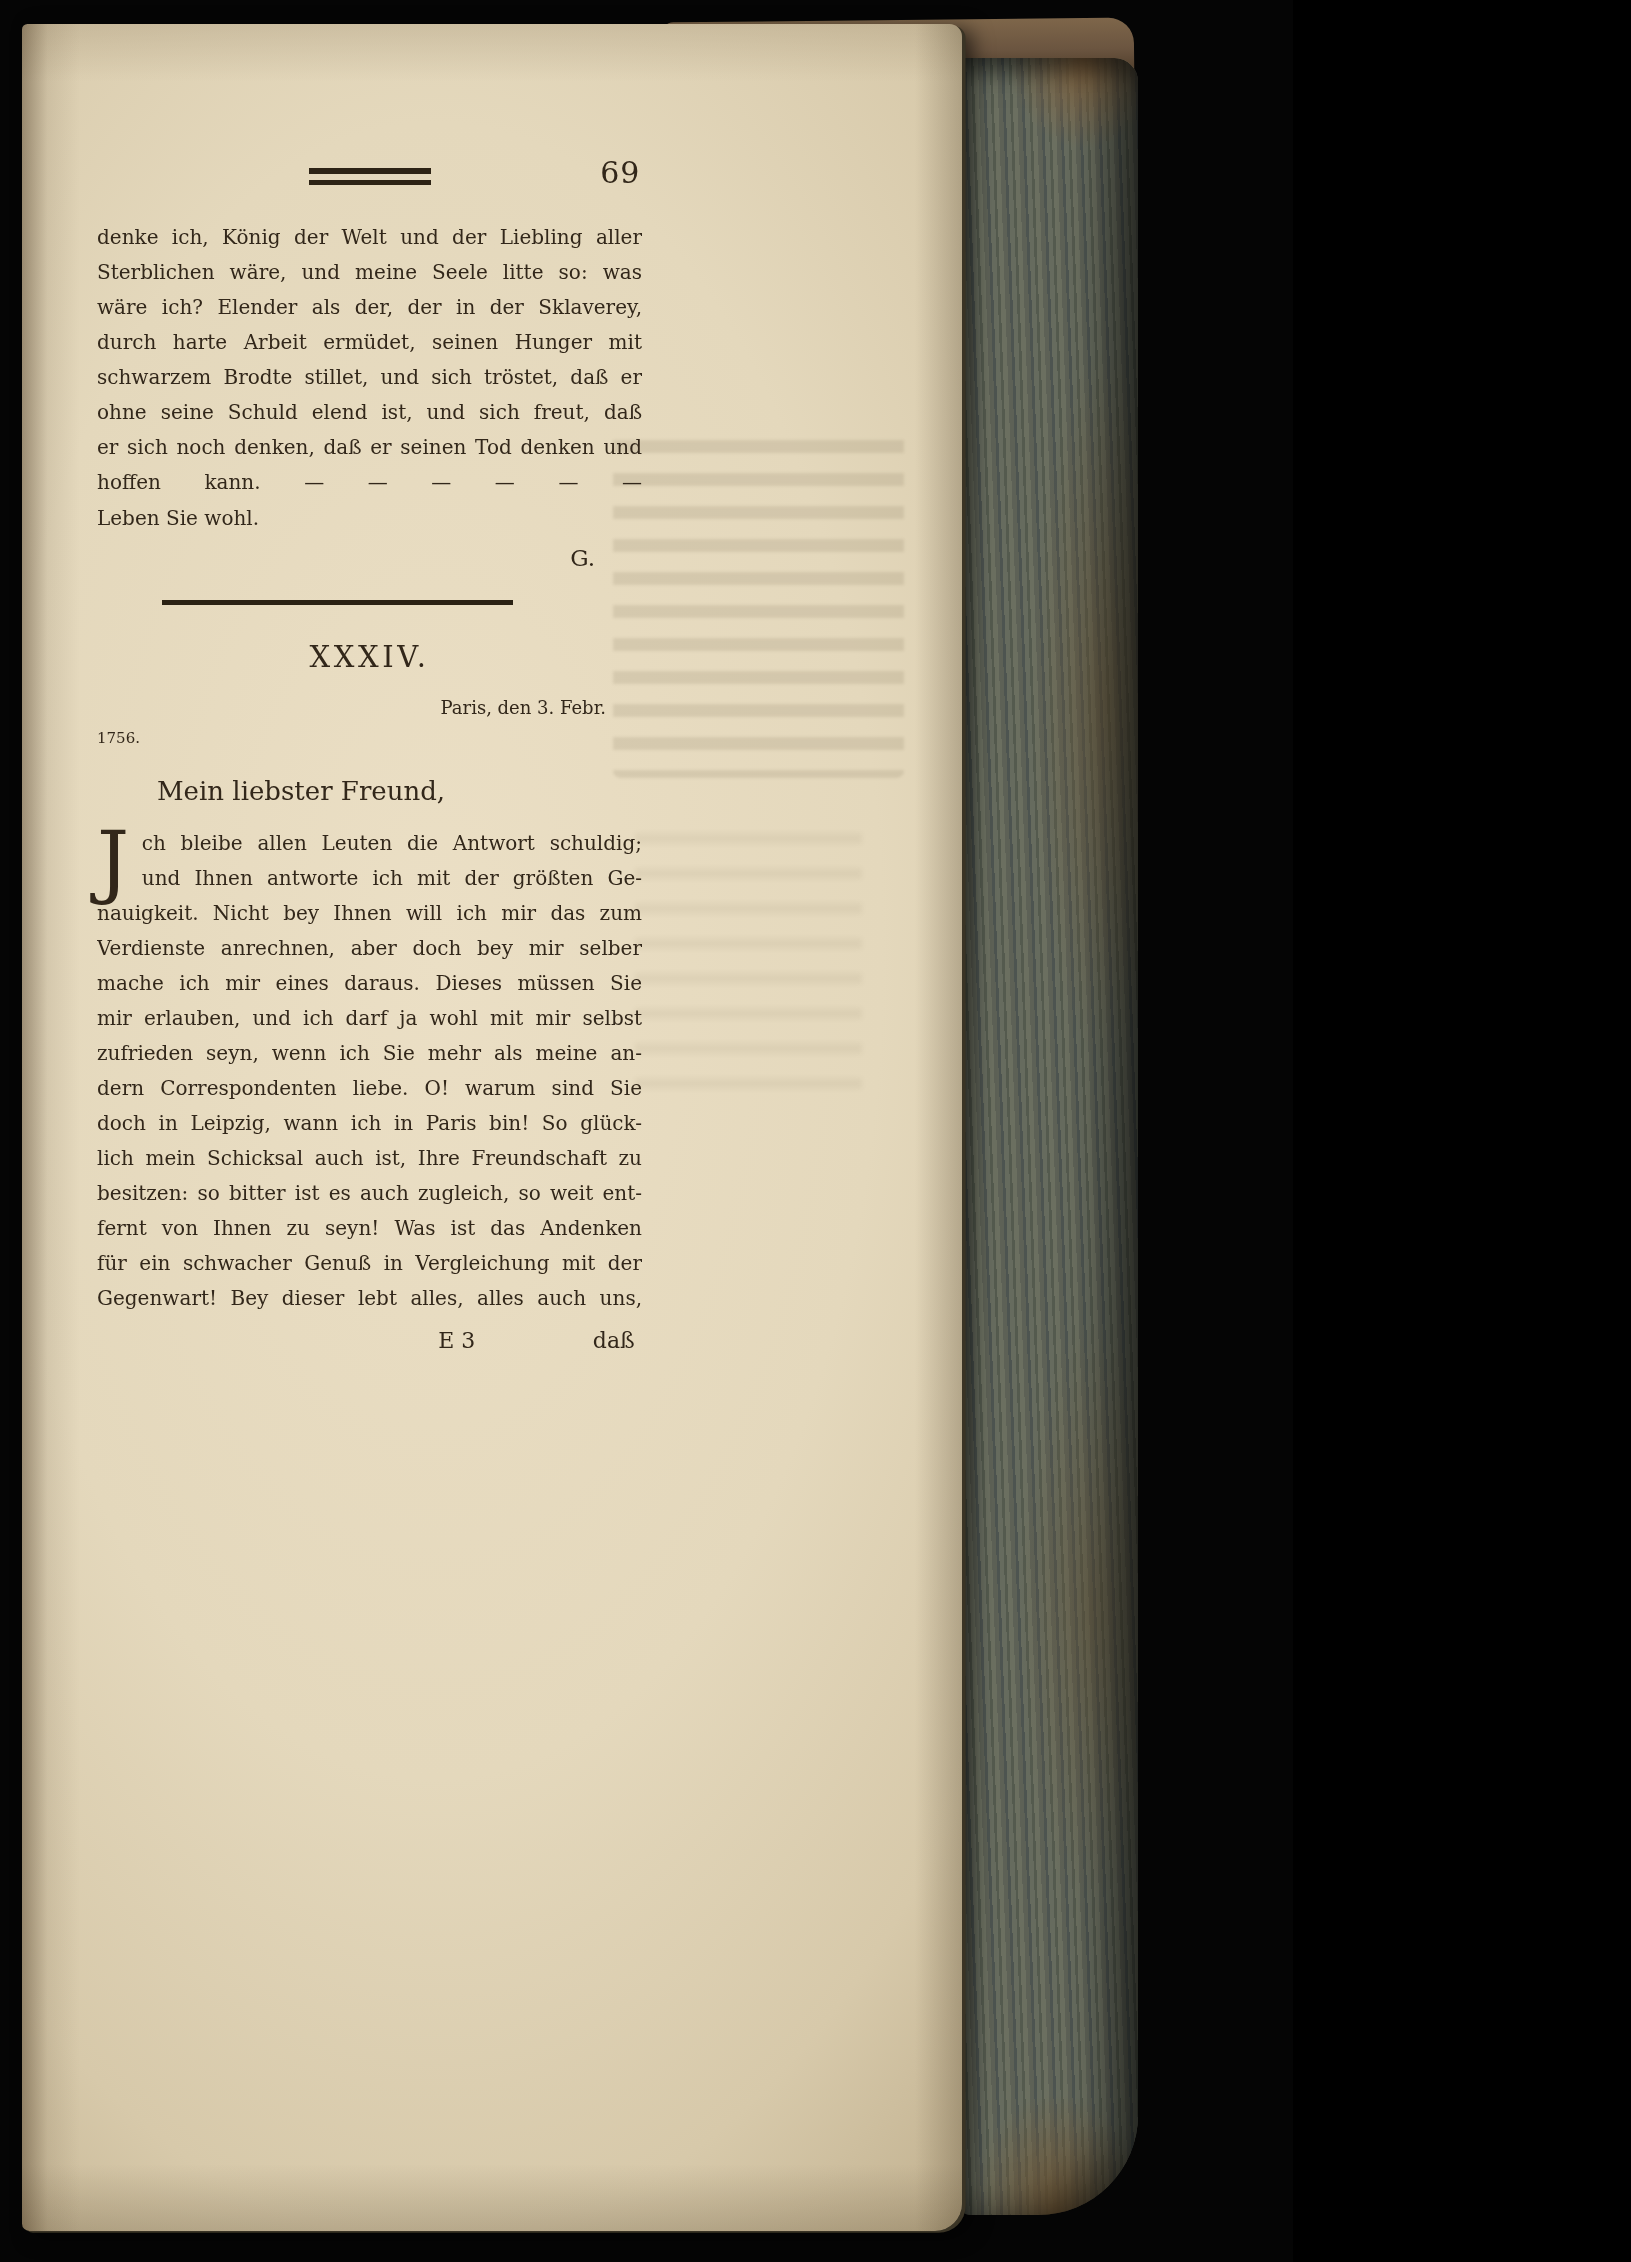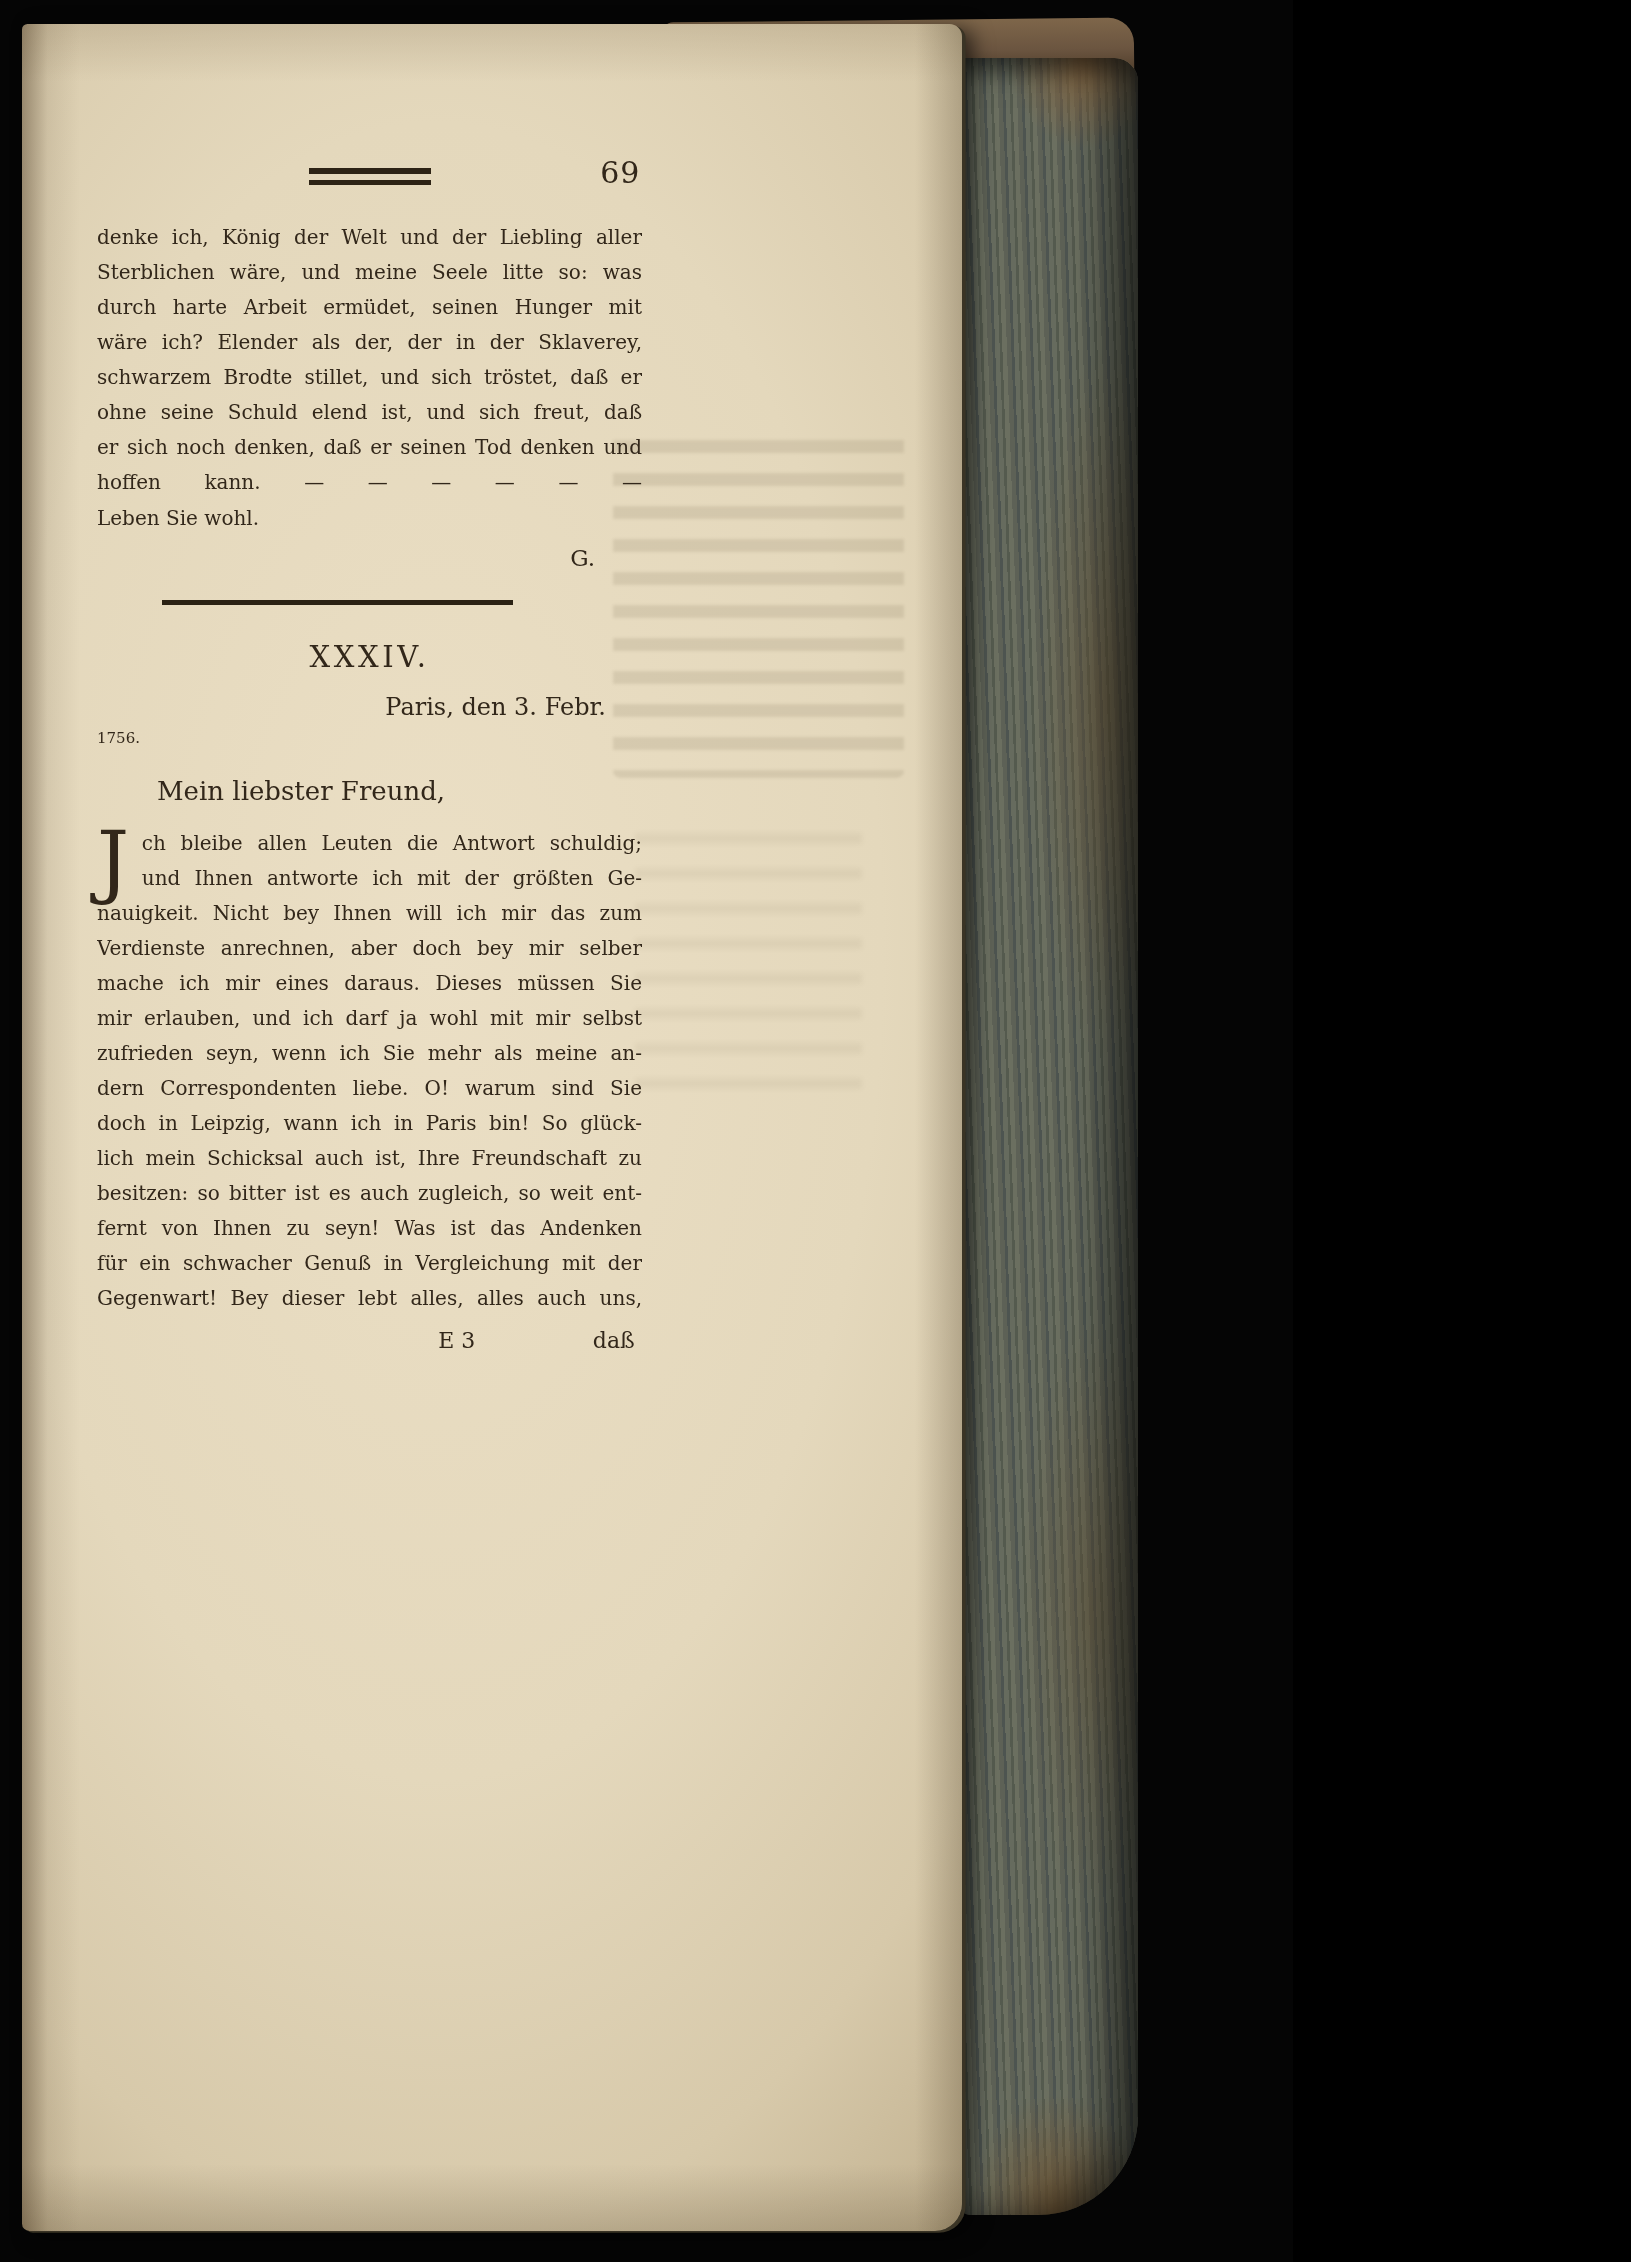--- a/index.html
+++ b/index.html
@@ -77,21 +77,21 @@
     text-align:justify; text-align-last:justify; text-justify:inter-word;
     word-spacing:0.9px;
   }
   .para1 { margin-top:12px; }
   .closing { font-size:20px; line-height:35px; margin-top:1.8px; }
   .sig-g { text-align:right; padding-right:47px; font-size:23px; margin-top:9px; }
 
   .rule { width:351px; height:4.5px; background:#2b2214; margin:29px auto 0 65px; }
 
   .heading { text-align:center; font-size:29px; letter-spacing:3.6px; margin-top:35px; }
-  .dateline { text-align:right; padding-right:36px; font-size:24px; margin-top:18px; line-height:31px; }
+  .dateline { text-align:right; padding-right:36px; font-size:18px; margin-top:18px; line-height:31px; }
   .dateline-year { text-align:left; padding-right:102px; font-size:15px; line-height:31px; }
   .salutation { font-size:26px; margin-top:22px; margin-left:60px; }
 
   .body { margin-top:20px; }
   .dropcap {
     float:left; font-size:80px; line-height:60px; padding:5.5px 12.7px 0 0;
   }
   .footer { position:relative; margin-top:7.3px; height:36px; font-size:22px; line-height:35px; }
   .sig-mark { position:absolute; left:66%; transform:translateX(-50%); }
   .catchword { position:absolute; right:7.3px; }
@@ -113,22 +113,22 @@
           <div class="ornament">
             <div class="bar1"></div>
             <div class="bar2"></div>
           </div>
           <div class="page-num">69</div>
         </div>
 
         <div class="para1">
           <div class="ln">denke ich, König der Welt und der Liebling aller</div>
           <div class="ln">Sterblichen wäre, und meine Seele litte so: was</div>
+          <div class="ln">wäre ich? Elender als der, der in der Sklaverey,</div>
           <div class="ln">durch harte Arbeit ermüdet, seinen Hunger mit</div>
-          <div class="ln">wäre ich? Elender als der, der in der Sklaverey,</div>
           <div class="ln">schwarzem Brodte stillet, und sich tröstet, daß er</div>
           <div class="ln">ohne seine Schuld elend ist, und sich freut, daß</div>
           <div class="ln">er sich noch denken, daß er seinen Tod denken und</div>
           <div class="ln">hoffen kann. — — — — — —</div>
           <div class="closing">Leben Sie wohl.</div>
           <div class="sig-g">G.</div>
         </div>
 
         <div class="rule"></div>
 

